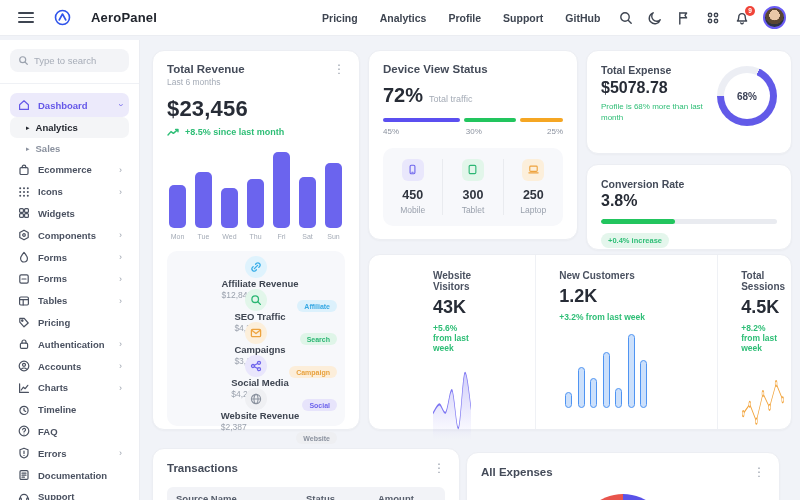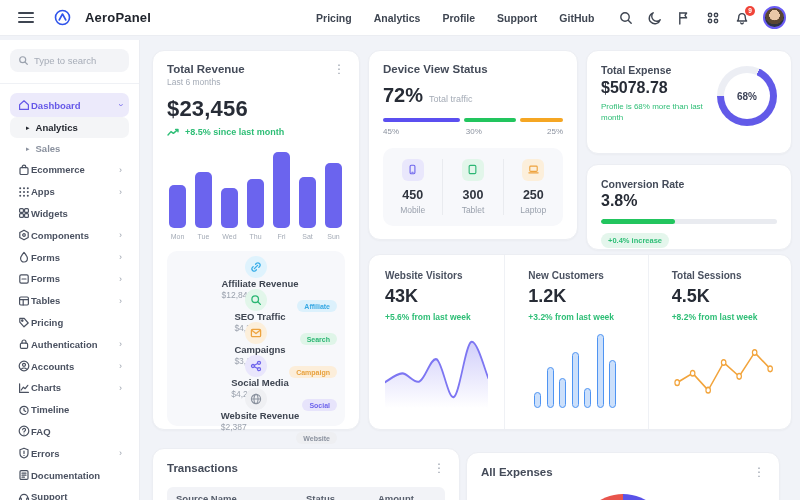--- a/index.html
+++ b/index.html
@@ -4,21 +4,21 @@
 <style>
   * { margin:0; padding:0; box-sizing:border-box; }
   html,body { width:800px; height:500px; overflow:hidden; background:#F1F3F8;
     font-family:"Liberation Sans", sans-serif; -webkit-font-smoothing:antialiased; }
 
   
   .header { position:absolute; left:0; top:0; width:800px; height:36px; background:#fff;
     border-bottom:1px solid #EBEDF2; display:flex; align-items:center; z-index:5; }
   .burger { width:16px; display:flex; flex-direction:column; gap:3px; margin-left:18px; cursor:pointer; }
   .burger span { height:1.6px; background:#3E4551; border-radius:2px; }
-  .brand { display:flex; align-items:center; gap:14px; margin-left:20px; }
+  .brand { display:flex; align-items:center; gap:20px; margin-left:20px; }
   .brand-name { font-size:13px; font-weight:700; color:#20242C; letter-spacing:.2px; }
   .nav { display:flex; gap:22px; margin-left:165px; }
   .nav span { font-size:10.5px; color:#3E4551; font-weight:600; cursor:pointer; }
   .h-icons { display:flex; align-items:center; gap:13px; margin-left:auto; margin-right:14px; color:#3E4551; }
   .h-ic { position:relative; width:16px; height:16px; cursor:pointer; }
   .badge { position:absolute; top:-4px; right:-5px; background:#F04438; color:#fff; font-size:6.5px;
     font-weight:700; width:10px; height:10px; border-radius:50%; display:flex; align-items:center; justify-content:center; }
   .avatar { width:23px; height:23px; border-radius:50%; border:2px solid #6A5CF5; cursor:pointer;
     background:radial-gradient(circle at 50% 38%, #E8C8A8 0 34%, #5A4632 35% 60%, #2E3440 61% 100%); }
 
@@ -27,21 +27,21 @@
     border-right:1px solid #EBEDF2; padding:9px 10px 0 10px; overflow:hidden; }
   .search-box { display:flex; align-items:center; gap:5px; background:#F3F4F7; border-radius:8px;
     height:23px; padding:0 8px; color:#9AA1AD; }
   .search-box input { border:0; outline:0; background:transparent; font-size:9.5px; width:90px;
     color:#565D6B; font-family:"Liberation Sans", sans-serif; }
   .search-box input::placeholder { color:#A7ADB8; }
   .side-sep { height:1px; background:#EFF1F5; margin:11px -10px 9px -10px; }
   .side-item { display:flex; align-items:center; height:21.8px; padding:0 7px; border-radius:7px;
     color:#4A5160; cursor:pointer; }
   .side-item .s-icon { width:14px; height:14px; display:flex; align-items:center; color:#4A5160; }
-  .side-item .s-label { font-size:9.5px; font-weight:600; white-space:nowrap; }
+  .side-item .s-label { font-size:9.5px; font-weight:600; margin-left:7px; white-space:nowrap; }
   .side-item .chev { margin-left:auto; font-size:9px; color:#9AA1AD; }
   .side-item .chev.down { transform:rotate(90deg); }
   .side-item.active { background:#ECEAFB; color:#6558E8; height:24px; }
   .side-item.active .s-icon { color:#6558E8; }
   .side-item.active .chev { color:#6558E8; }
   .side-item.sub { padding-left:16px; height:21px; color:#8A919E; }
   .side-item.sub .bullet { font-size:7px; margin-right:6px; }
   .side-item.sub .s-label { margin-left:0; font-weight:600; }
   .side-item.sub-active { background:#F4F5F7; color:#23272F; }
 
@@ -98,21 +98,21 @@
     font-size:10px; font-weight:700; color:#3C4257; z-index:1;text-align:right; }
   #card-conversion { left:446px; top:128px; width:206px; height:86px; padding:13px 14px; }
   .conv-val { font-size:16px; font-weight:800; color:#272C36; margin-top:2px; }
   .progress { height:5px; background:#E9EBF0; border-radius:3px; margin-top:9px; overflow:hidden; }
   .progress div { height:100%; background:#22C55E; border-radius:3px; }
   .pill { display:inline-block; background:#E4F6EC; color:#2EBE76; font-size:7.5px; font-weight:700;
     border-radius:8px; padding:3px 7px; margin-top:9px; }
 
   
   #card-stats { left:228px; top:218px; width:424px; height:176px; display:flex; }
-  .stat-col { flex:1; padding:15px 16px 10px 16px; }
+  .stat-col { flex:1; padding:15px 16px 10px 16px;margin-left:48px; }
   .stat-col + .stat-col { border-left:1px solid #EFF1F5;padding-left:23px; }
   .stat-title { font-size:10px; font-weight:700; color:#4A5160; }
   .stat-val { font-size:18px; font-weight:800; color:#272C36; margin-top:5px; }
   .stat-trend { font-size:8.5px; font-weight:600; margin-top:5px; }
   .stat-chart { height:78px; margin-top:8px; display:flex; align-items:flex-end; }
   .stat-chart svg { width:100%; height:100%; }
   .cust-bars { display:flex; align-items:flex-end; gap:5.5px; width:100%; height:100%; padding:0 6px; }
   .cust-bars .bar { width:7px; background:#CCE0FB; border:1.4px solid #4F94F2; border-radius:4px; }
 
   
@@ -227,21 +227,21 @@
               <circle cx="10.8" cy="3.2" r="1"></circle>
               <circle cx="3.2" cy="7" r="1"></circle>
               <circle cx="7" cy="7" r="1"></circle>
               <circle cx="10.8" cy="7" r="1"></circle>
               <circle cx="3.2" cy="10.8" r="1"></circle>
               <circle cx="7" cy="10.8" r="1"></circle>
               <circle cx="10.8" cy="10.8" r="1"></circle>
             </g>
           </svg>
         </span>
-        <span class="s-label">Apps</span>
+        <span class="s-label">Icons</span>
         <span class="chev">›</span>
       </div>
       <div class="side-item">
         <span class="s-icon">
           <svg width="14" height="14" viewBox="0 0 14 14" fill="none" stroke="currentColor" stroke-width="1.2" stroke-linecap="round" stroke-linejoin="round">
             <rect x="2.6" y="2.6" width="3.8" height="3.8" rx="1"></rect>
             <rect x="7.6" y="2.6" width="3.8" height="3.8" rx="1"></rect>
             <rect x="2.6" y="7.6" width="3.8" height="3.8" rx="1"></rect>
             <rect x="7.6" y="7.6" width="3.8" height="3.8" rx="1"></rect>
           </svg>

